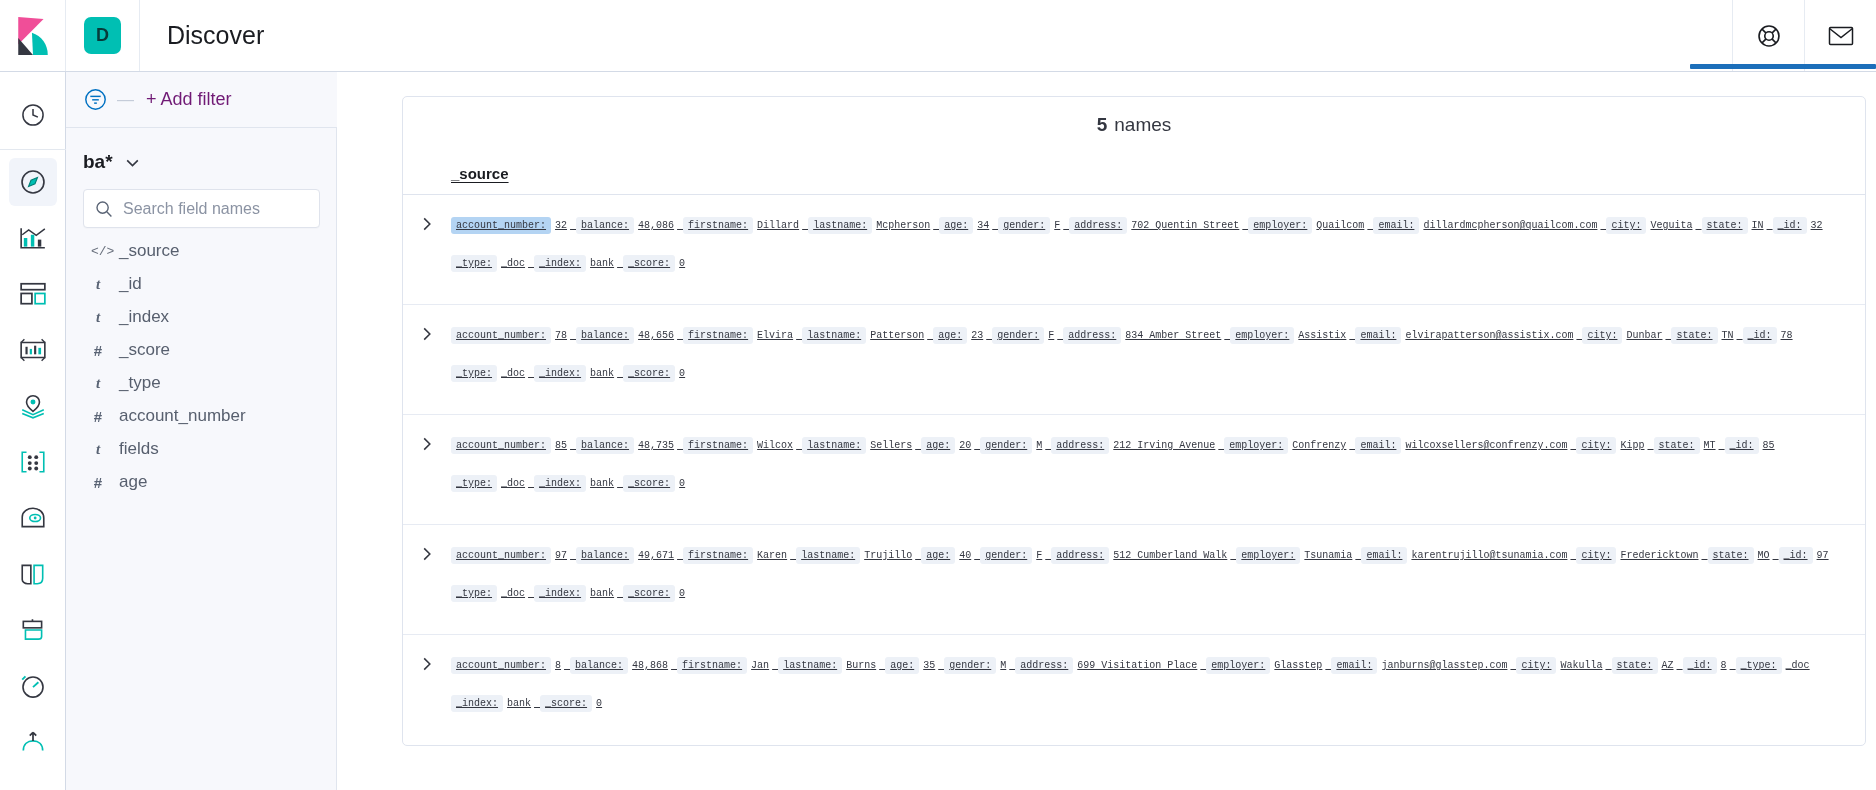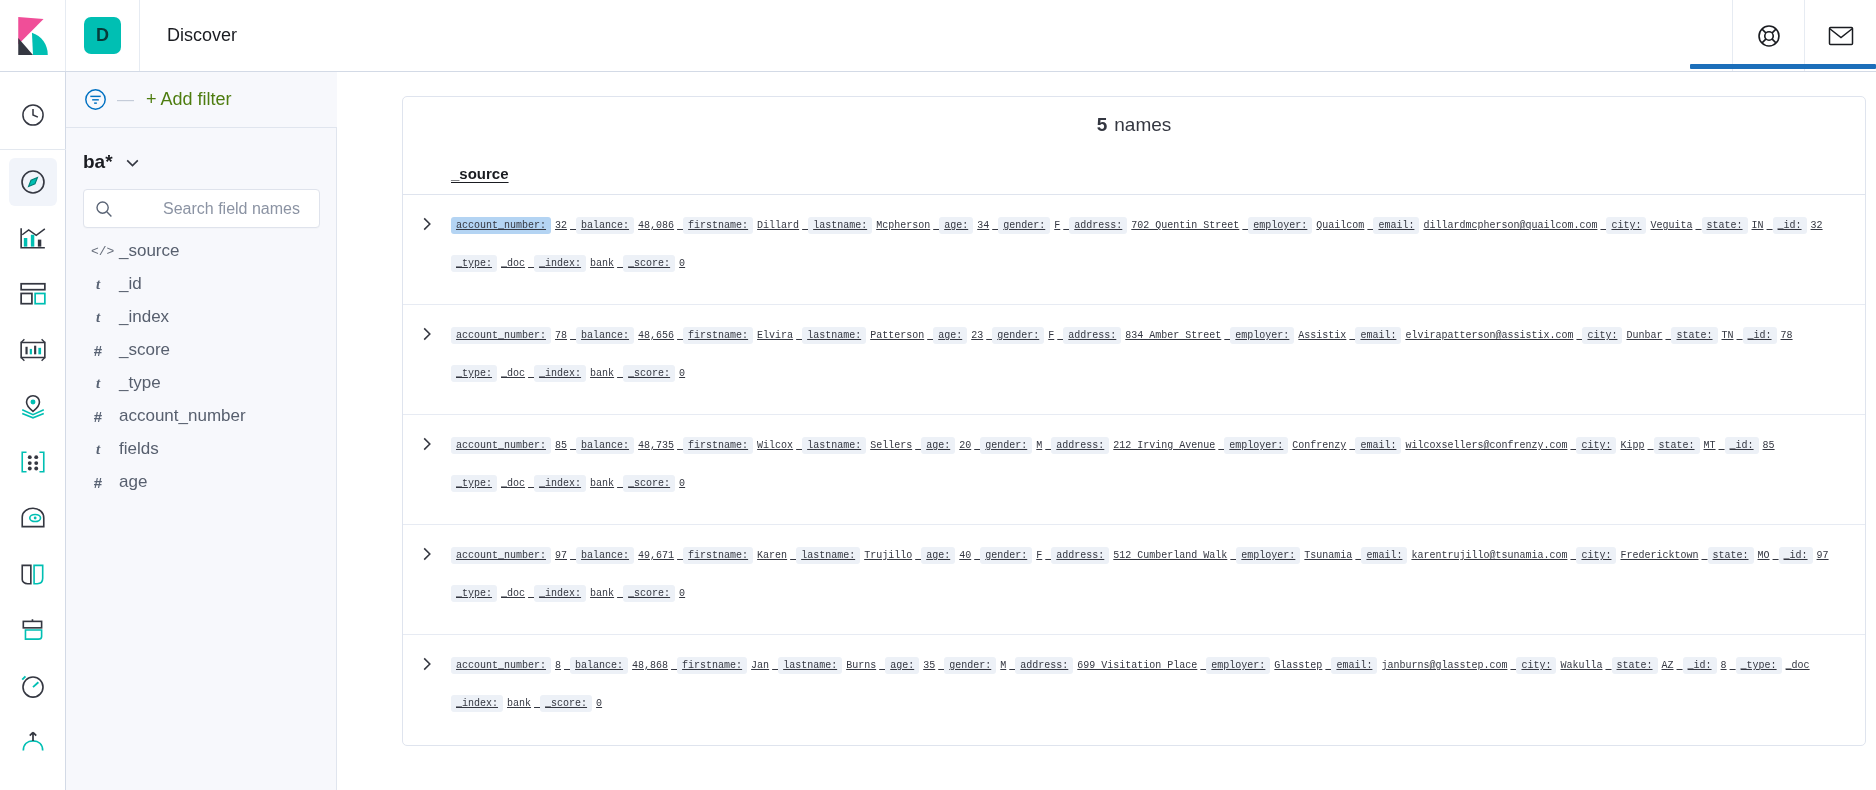--- a/index.html
+++ b/index.html
@@ -35,21 +35,21 @@
   }
   .app-badge {
     width: 37px; height: 37px; border-radius: 7px;
     background: #00bfb3; color: #073b3a;
     font-size: 18px; font-weight: 700;
     display: flex; align-items: center; justify-content: center;
     letter-spacing: 0;
   }
   .hdr-title {
     padding-left: 27px;
-    font-size: 18px; font-weight: 400; color: #1a1c21;
+    font-size: 25px; font-weight: 400; color: #1a1c21;
     white-space: nowrap;
   }
   .hdr-spacer { flex: 1 1 auto; }
 
   .hdr-icon-btn {
     width: 72px; height: 71px;
     display: flex; align-items: center; justify-content: center;
     border-left: 1px solid #e6ebf2;
     flex: 0 0 72px;
   }
@@ -99,41 +99,40 @@
     background: #f7f8fc;
     border-bottom: 1px solid #e0e5ee;
     width: 271px;
     position: absolute; top: 0; left: 0;
   }
   .filter-icon { margin-right: 9px; display: block; }
   .filter-dash {
     color: #c4cbd8; font-size: 17px; margin-right: 12px; line-height: 1;
   }
   .add-filter {
-    color: #4d7c0f; font-size: 18px; font-weight: 400; white-space: nowrap;
+    color: #701a75; font-size: 18px; font-weight: 400; white-space: nowrap;
   }
 
   .side-body { position: absolute; top: 57px; left: 0; width: 271px; }
 
   .index-pattern {
     display: flex; align-items: center; gap: 11px;
     padding: 22px 0 16px 17px;
   }
   .index-pattern .ip-name {
     font-size: 19px; font-weight: 700; color: #1a1c21;
   }
   .chev { display:block; }
 
   .search-wrap { padding: 0 17px; }
   .search-box {
     height: 39px; background: #fff;
     border: 1px solid #dfe3ec; border-radius: 4px;
     display: flex; align-items: center; padding: 0 11px;
     box-shadow: 0 1px 1px rgba(0,0,0,0.02);
-    gap: 40px;
   }
   .search-box svg { flex: 0 0 auto; margin-right: 10px; }
   .search-box input {
     border: 0; outline: 0; background: transparent;
     font-family: "Liberation Sans", sans-serif;
     font-size: 16px; color: #343741; width: 100%;
   }
   .search-box input::placeholder { color: #8b93a3; }
 
   .filter-by-type {

